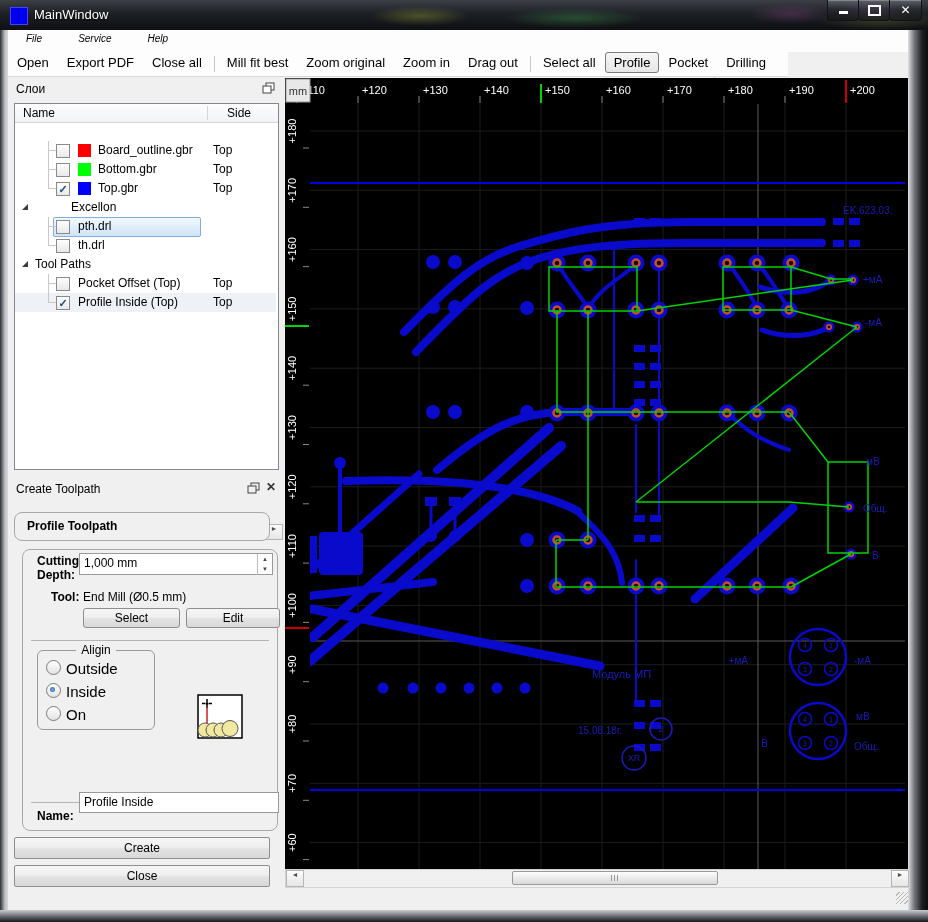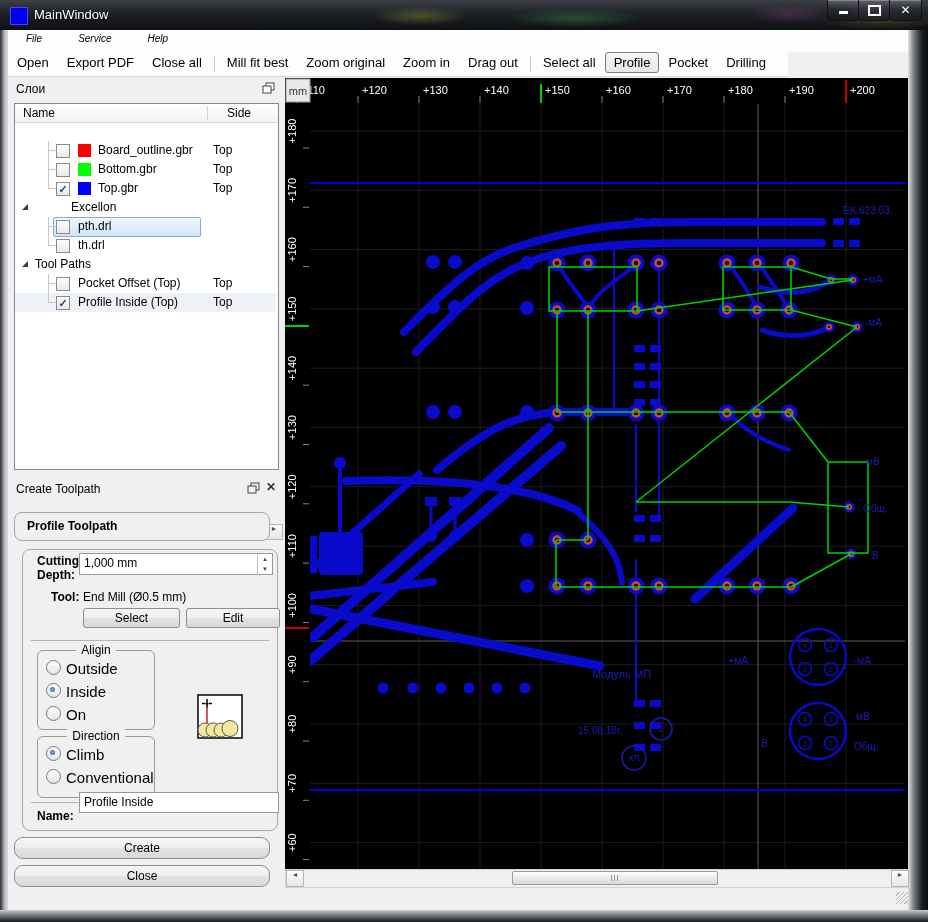--- a/index.html
+++ b/index.html
@@ -62,21 +62,21 @@
   
   .groupbox{position:absolute;border:1px solid #a8a8a8;border-radius:8px;background:#f0f0f0;}
   .legendbox{position:absolute;border:1px solid #9a9a9a;border-radius:6px;}
   .legend-lbl{position:absolute;top:-8px;left:0;right:0;text-align:center;font-size:12px;}
   .legend-lbl span{background:#f0f0f0;padding:0 5px;}
   .radio{position:absolute;width:13px;height:13px;border:1px solid #7a7a7a;border-radius:50%;background:linear-gradient(#fefefe,#e4e4e4);}
   .radio.sel::after{content:"";position:absolute;left:3px;top:3px;width:5px;height:5px;border-radius:50%;background:radial-gradient(#7ab1e8,#2457a0);}
   .rlabel{position:absolute;font-size:15px;}
   .btn7{position:absolute;border:1px solid #8e8e8e;border-radius:3px;font-size:12px;text-align:center;
         background:linear-gradient(#f5f5f5,#efefef 45%,#e2e2e2 55%,#d9d9d9);}
-  .btn-big{border-radius:9px;font-size:12px;line-height:20px;}
+  .btn-big{border-radius:2px;font-size:12px;line-height:20px;}
   .sepline{position:absolute;height:1px;background:#b4b4b4;}
   .field{position:absolute;border:1px solid #999;background:#fff;font-size:12px;padding:2px 4px;}
   .boldlbl{font-weight:bold;font-size:12px;position:absolute;}
   .plainlbl{font-size:12px;position:absolute;}
   
   #canvas-svg{position:absolute;left:277px;top:48px;}
   #main-hscroll{left:277px;top:839px;width:623px;height:17px;}
   #layers-hscroll{left:7px;top:420px;width:261px;height:16px;border:none;background:#f4f4f4;}
   #grip{position:absolute;left:888px;top:862px;width:12px;height:12px;
     background:repeating-linear-gradient(135deg,transparent 0,transparent 2px,#b9b9b9 2px,#b9b9b9 3px);}
@@ -241,28 +241,20 @@
       <svg style="position:absolute;left:174px;top:144px;" width="46" height="45" viewBox="0 0 46 45">
         <rect x="1" y="1" width="44" height="43" fill="#fff" stroke="#000" stroke-width="1.5"></rect>
         <path d="M10,14 L10,11 M10,8 L10,5 M5,9.5 L8,9.5 M12,9.5 L15,9.5" stroke="#000" stroke-width="1.5"></path>
         <circle cx="10" cy="9.5" r="1.5" fill="#000"></circle>
         <path d="M10,13 L10,36 L33,36" stroke="#cc2222" stroke-width="1.5" fill="none"></path>
         <circle cx="8" cy="36" r="7" fill="#f2e9a0" stroke="#555"></circle>
         <circle cx="16" cy="36" r="7" fill="#f2e9a0" stroke="#555"></circle>
         <circle cx="24" cy="36" r="7" fill="#f2e9a0" stroke="#555"></circle>
         <circle cx="33" cy="34.5" r="8" fill="#f2e9a0" stroke="#555"></circle>
       </svg>
-      <div class="legendbox" style="left:14px;top:186px;width:116px;height:60px;">
-        <div class="legend-lbl"><span>Direction</span></div>
-        <div id="dir-radios"></div>
-      <div class="radio sel" style="left: 8px; top: 9px;"></div>
-          <div class="rlabel" style="left: 28px; top: 9px;">Climb</div>
-          <div class="radio" style="left: 8px; top: 32px;"></div>
-          <div class="rlabel" style="left: 28px; top: 32px;">Conventional</div>
-        </div>
       <div class="sepline" style="left:8px;top:252px;width:238px;"></div>
       <div class="boldlbl" style="left:14px;top:259px;">Name:</div>
       <div class="field" style="left:56px;top:242px;width:190px;height:15px;">
         <span>Profile Inside</span>
       </div>
     </div>
 
     <div class="btn7 btn-big" style="left:6px;top:807px;width:254px;height:20px;">Create</div>
     <div class="btn7 btn-big" style="left:6px;top:835px;width:254px;height:20px;">Close</div>
 

